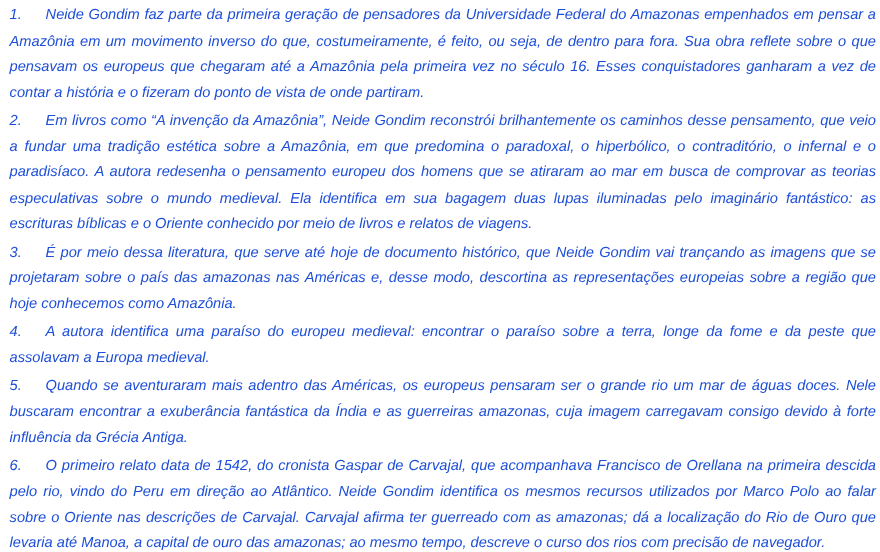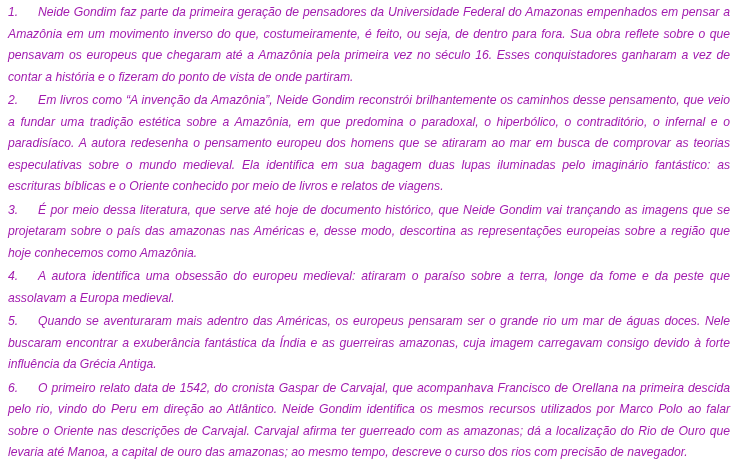--- a/index.html
+++ b/index.html
@@ -14,21 +14,21 @@
   }
   .page {
     box-sizing: border-box;
     width: 733px;
     height: 412px;
     padding: 2px 3px 0 8px;
     font-family: "Liberation Sans", "DejaVu Sans", sans-serif;
     font-style: italic;
     font-size: 12.2px;
     line-height: 21.5px;
-    color: #a21caf;
+    color: #1d4ed8;
     background: #ffffff;
   }
   p.para {
     margin: 0;
     text-align: justify;
   }
   p.para + p.para {
     margin-top: 2px;
     font-style: italic;
   }
@@ -41,19 +41,19 @@
 <body>
 
 <div class="page">
 
   <p class="para"><span class="pnum">1.</span><span class="ptext">Neide Gondim faz parte da primeira geração de pensadores da Universidade Federal do Amazonas empenhados em pensar a Amazônia em um movimento inverso do que, costumeiramente, é feito, ou seja, de dentro para fora. Sua obra reflete sobre o que pensavam os europeus que chegaram até a Amazônia pela primeira vez no século 16. Esses conquistadores ganharam a vez de contar a história e o fizeram do ponto de vista de onde partiram.</span></p>
 
   <p class="para"><span class="pnum">2.</span><span class="ptext">Em livros como “A invenção da Amazônia”, Neide Gondim reconstrói brilhantemente os caminhos desse pensamento, que veio a fundar uma tradição estética sobre a Amazônia, em que predomina o paradoxal, o hiperbólico, o contraditório, o infernal e o paradisíaco. A autora redesenha o pensamento europeu dos homens que se atiraram ao mar em busca de comprovar as teorias especulativas sobre o mundo medieval. Ela identifica em sua bagagem duas lupas iluminadas pelo imaginário fantástico: as escrituras bíblicas e o Oriente conhecido por meio de livros e relatos de viagens.</span></p>
 
   <p class="para"><span class="pnum">3.</span><span class="ptext">É por meio dessa literatura, que serve até hoje de documento histórico, que Neide Gondim vai trançando as imagens que se projetaram sobre o país das amazonas nas Américas e, desse modo, descortina as representações europeias sobre a região que hoje conhecemos como Amazônia.</span></p>
 
-  <p class="para"><span class="pnum">4.</span><span class="ptext">A autora identifica uma obsessão do europeu medieval: atiraram o paraíso sobre a terra, longe da fome e da peste que assolavam a Europa medieval.</span></p>
+  <p class="para"><span class="pnum">4.</span><span class="ptext">A autora identifica uma paraíso do europeu medieval: encontrar o paraíso sobre a terra, longe da fome e da peste que assolavam a Europa medieval.</span></p>
 
   <p class="para"><span class="pnum">5.</span><span class="ptext">Quando se aventuraram mais adentro das Américas, os europeus pensaram ser o grande rio um mar de águas doces. Nele buscaram encontrar a exuberância fantástica da Índia e as guerreiras amazonas, cuja imagem carregavam consigo devido à forte influência da Grécia Antiga.</span></p>
 
   <p class="para"><span class="pnum">6.</span><span class="ptext">O primeiro relato data de 1542, do cronista Gaspar de Carvajal, que acompanhava Francisco de Orellana na primeira descida pelo rio, vindo do Peru em direção ao Atlântico. Neide Gondim identifica os mesmos recursos utilizados por Marco Polo ao falar sobre o Oriente nas descrições de Carvajal. Carvajal afirma ter guerreado com as amazonas; dá a localização do Rio de Ouro que levaria até Manoa, a capital de ouro das amazonas; ao mesmo tempo, descreve o curso dos rios com precisão de navegador.</span></p>
 
 </div>
 
 </body></html>

